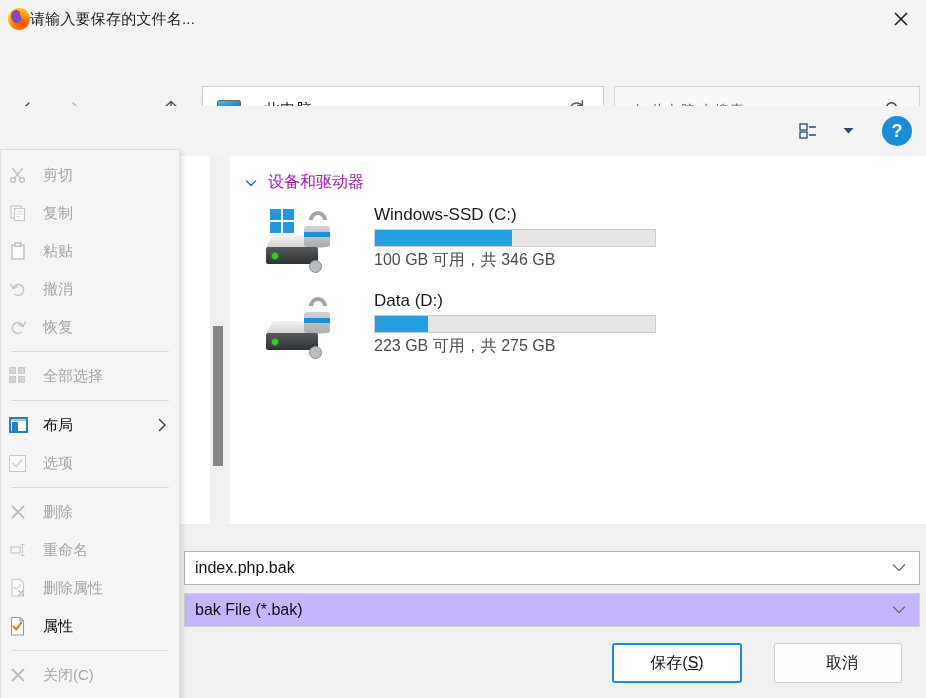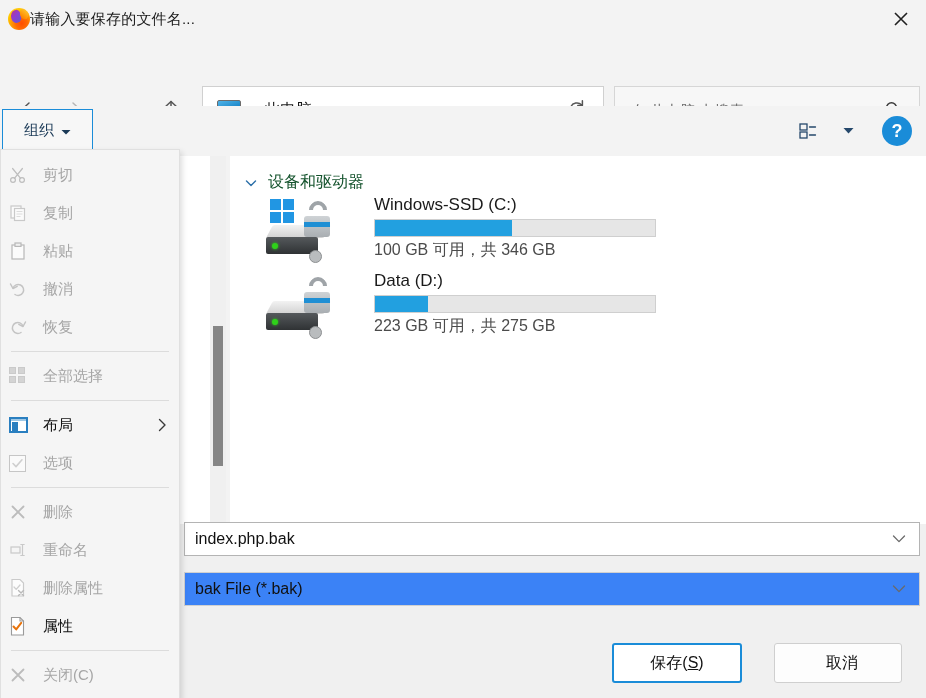--- a/index.html
+++ b/index.html
@@ -260,25 +260,26 @@
   }
   .section-header {
     display: flex;
     align-items: center;
     margin-top: 16px;
     margin-left: 14px;
   }
   .section-chevron { margin-right: 10px; display: flex; }
   .section-title {
     font-size: 16px;
-    color: #14532d;
+    color: #a21caf;
   }
   .drive-item {
     position: relative;
     margin-left: 34px;
+    margin-top: 10px;
     height: 76px;
   }
   .drive-icon {
     position: absolute;
     left: 0; top: 6px;
     width: 70px; height: 62px;
   }
   .drive-info {
     margin-left: 110px;
     padding-top: 2px;
@@ -387,22 +388,22 @@
   .filename-row, .filetype-row {
     position: absolute;
     left: 184px;
     width: 736px; height: 34px;
     background: #ffffff;
     border: 1px solid #b4b4b4;
     box-sizing: border-box;
     display: flex;
     align-items: center;
   }
-  .filename-row { top: 522px; }
-  .filetype-row { top: 572px; background: #3b82f6; border-color: #d0d0d0; }
+  .filename-row { top: 551px; }
+  .filetype-row { top: 593px; background: #c4b5fd; border-color: #d0d0d0; }
   .field-text {
     margin-left: 8px;
     font-size: 16px;
     color: #111111;
     border: 0;
     outline: none;
     background: transparent;
     font-family: inherit;
     width: 680px;
   }
@@ -617,28 +618,20 @@
       <span class="search-icon">
         <svg width="20" height="20" viewBox="0 0 20 20">
           <circle cx="8.5" cy="7.8" r="5" stroke="#3a3a3a" stroke-width="1.6" fill="none"></circle>
           <path d="M12.3 11.8 L17 17.5" stroke="#3a3a3a" stroke-width="1.8" stroke-linecap="round"></path>
         </svg>
       </span>
     </div>
   </div>
 
   <div class="cmdbar">
-    <div class="organize-btn">
-      <span class="lbl">组织</span>
-      <span>
-        <svg width="10" height="7" viewBox="0 0 10 7">
-            <path d="M0.5 1 L5 5.6 L9.5 1" fill="#1b3a57"></path>
-          </svg>
-      </span>
-    </div>
     <div class="view-btn">
       <svg width="22" height="22" viewBox="0 0 22 22">
         <rect x="3" y="4" width="7" height="6" stroke="#25486b" stroke-width="1.3" fill="none"></rect>
         <rect x="3" y="12" width="7" height="6" stroke="#25486b" stroke-width="1.3" fill="none"></rect>
         <path d="M12.5 7 L18.5 7 M12.5 15 L18.5 15" stroke="#25486b" stroke-width="1.3" stroke-linecap="round"></path>
       </svg>
     </div>
     <div class="view-caret">
       <svg width="11" height="8" viewBox="0 0 11 8">
           <path d="M0.5 1 L5.5 6.4 L10.5 1" fill="#25486b"></path>

